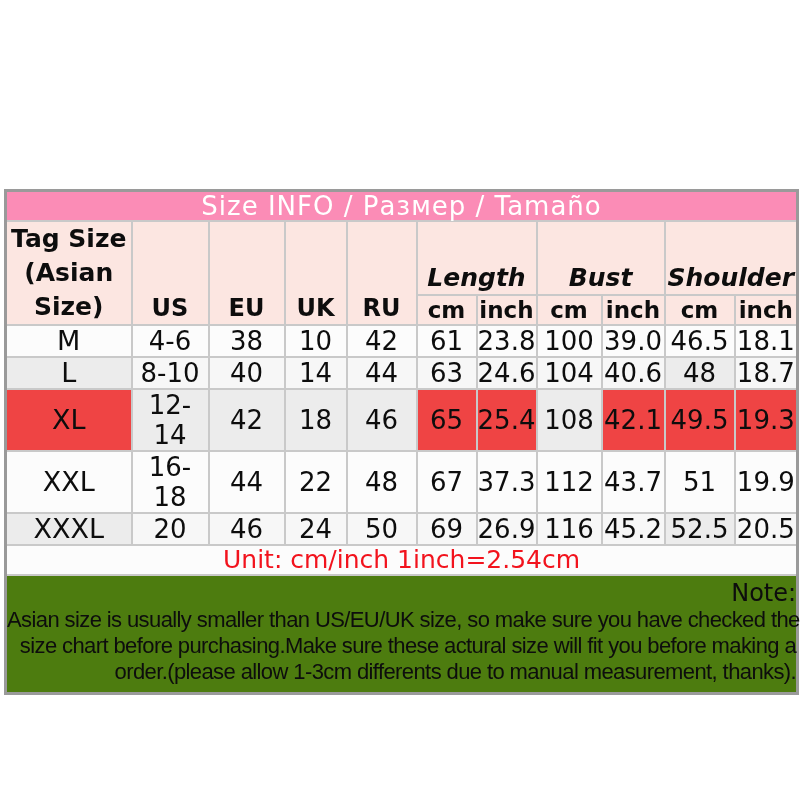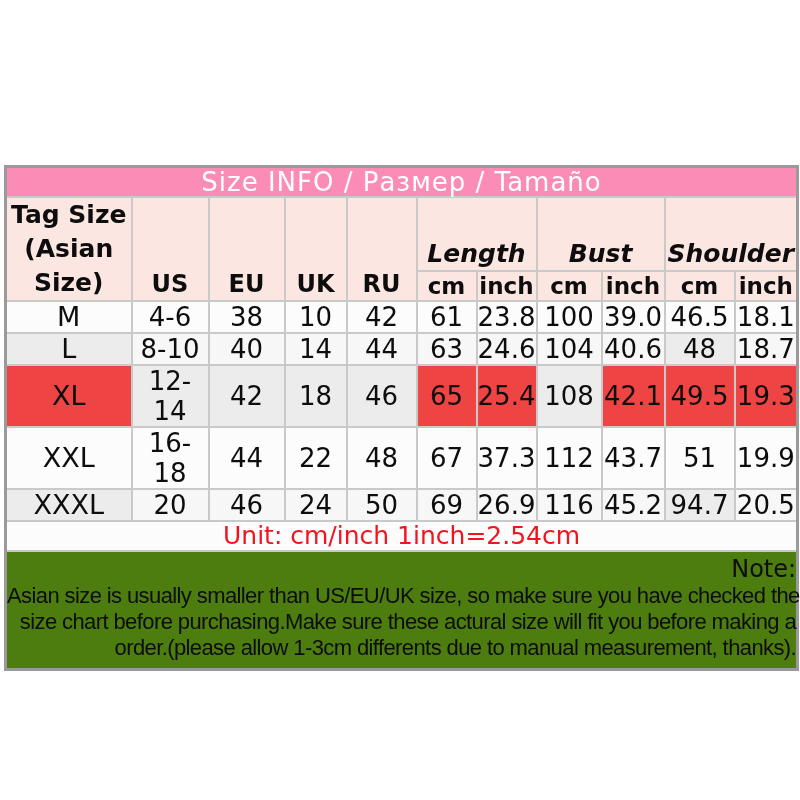--- a/index.html
+++ b/index.html
@@ -1,17 +1,17 @@
 <!DOCTYPE html>
 <html style="--titlebar: #fb8cb6; --titletext: #ffffff; --headerbg: #fce6e1; --unittext: #f2131d; --grid: #c9c9c9; --outer: #9a9a9a; --stripe: #ececec; --text: #0d0d0d;"><head>
 <meta charset="utf-8">
 <style>
   html,body{margin:0;padding:0;background:#ffffff;width:800px;height:800px;position:relative;
             font-family:"DejaVu Sans","Liberation Sans",sans-serif;}
-  .chart-wrap{position:absolute;left:4px;top:165px;width:792px;}
+  .chart-wrap{position:absolute;left:4px;top:189px;width:792px;}
   table.size-table{border-collapse:collapse;table-layout:fixed;width:792px;
                    color:var(--text,#0d0d0d);border:3px solid var(--outer,#9a9a9a);}
   .size-table td,.size-table th{border:2px solid var(--grid,#c9c9c9);padding:0;text-align:center;
                    vertical-align:middle;font-weight:normal;}
   
   tr.titlebar td{background:var(--titlebar,#fb8cb6);color:var(--titletext,#ffffff);
                  font-size:26px;height:28px;line-height:28px;letter-spacing:1px;}
   
   tr.hdr-top th,tr.hdr-sub th{background:var(--headerbg,#fce6e1);}
   th.tag{font-size:25px;font-weight:bold;line-height:34px;vertical-align:middle;}
@@ -136,21 +136,21 @@
       <tr class="rowXXXL">
         <td class="size-cell dk">XXXL</td>
         <td>20</td>
         <td>46</td>
         <td>24</td>
         <td>50</td>
         <td>69</td>
         <td>26.9</td>
         <td>116</td>
         <td>45.2</td>
-        <td class="dk">94.7</td>
+        <td class="dk">52.5</td>
         <td>20.5</td>
       </tr>
     </tbody>
     <tbody>
       <tr class="unit">
         <td colspan="11">Unit: cm/inch 1inch=2.54cm</td>
       </tr>
       <tr class="note">
         <td colspan="11">
           <div class="note-head">Note:</div>

